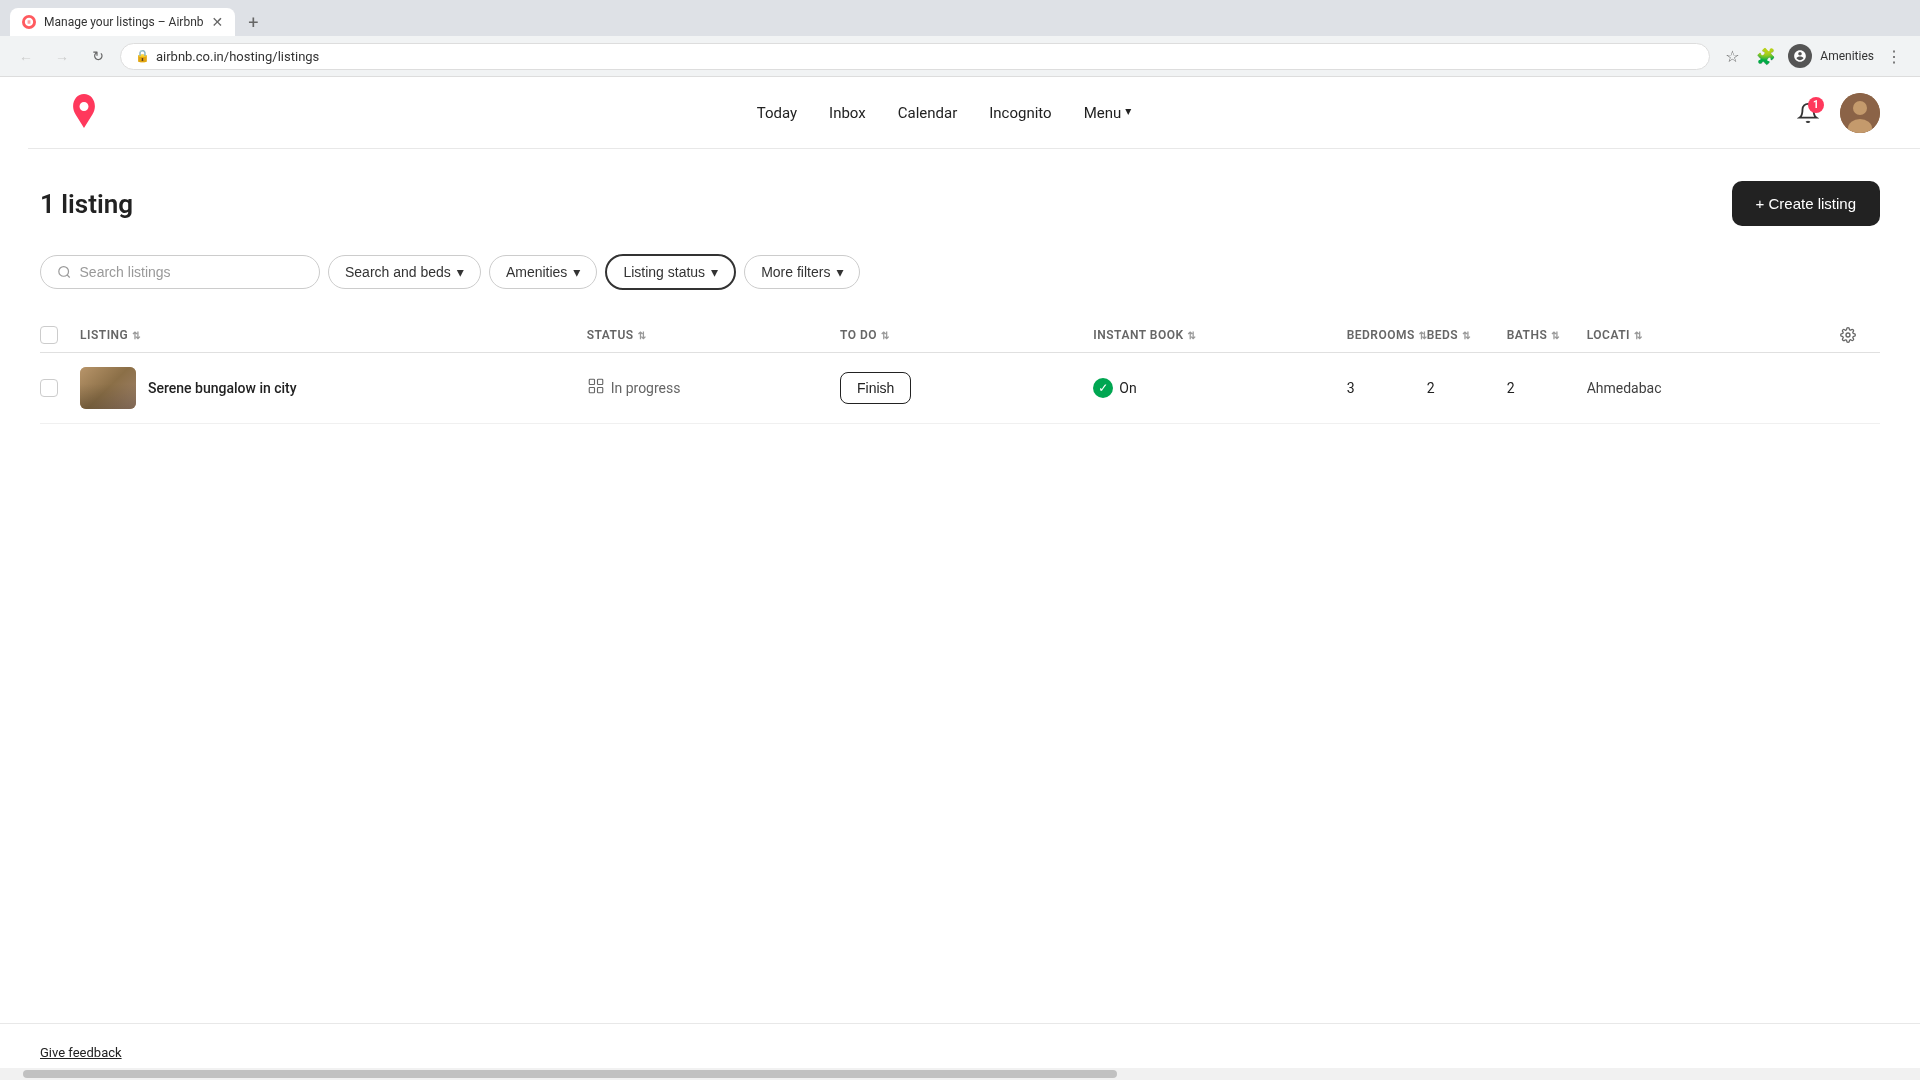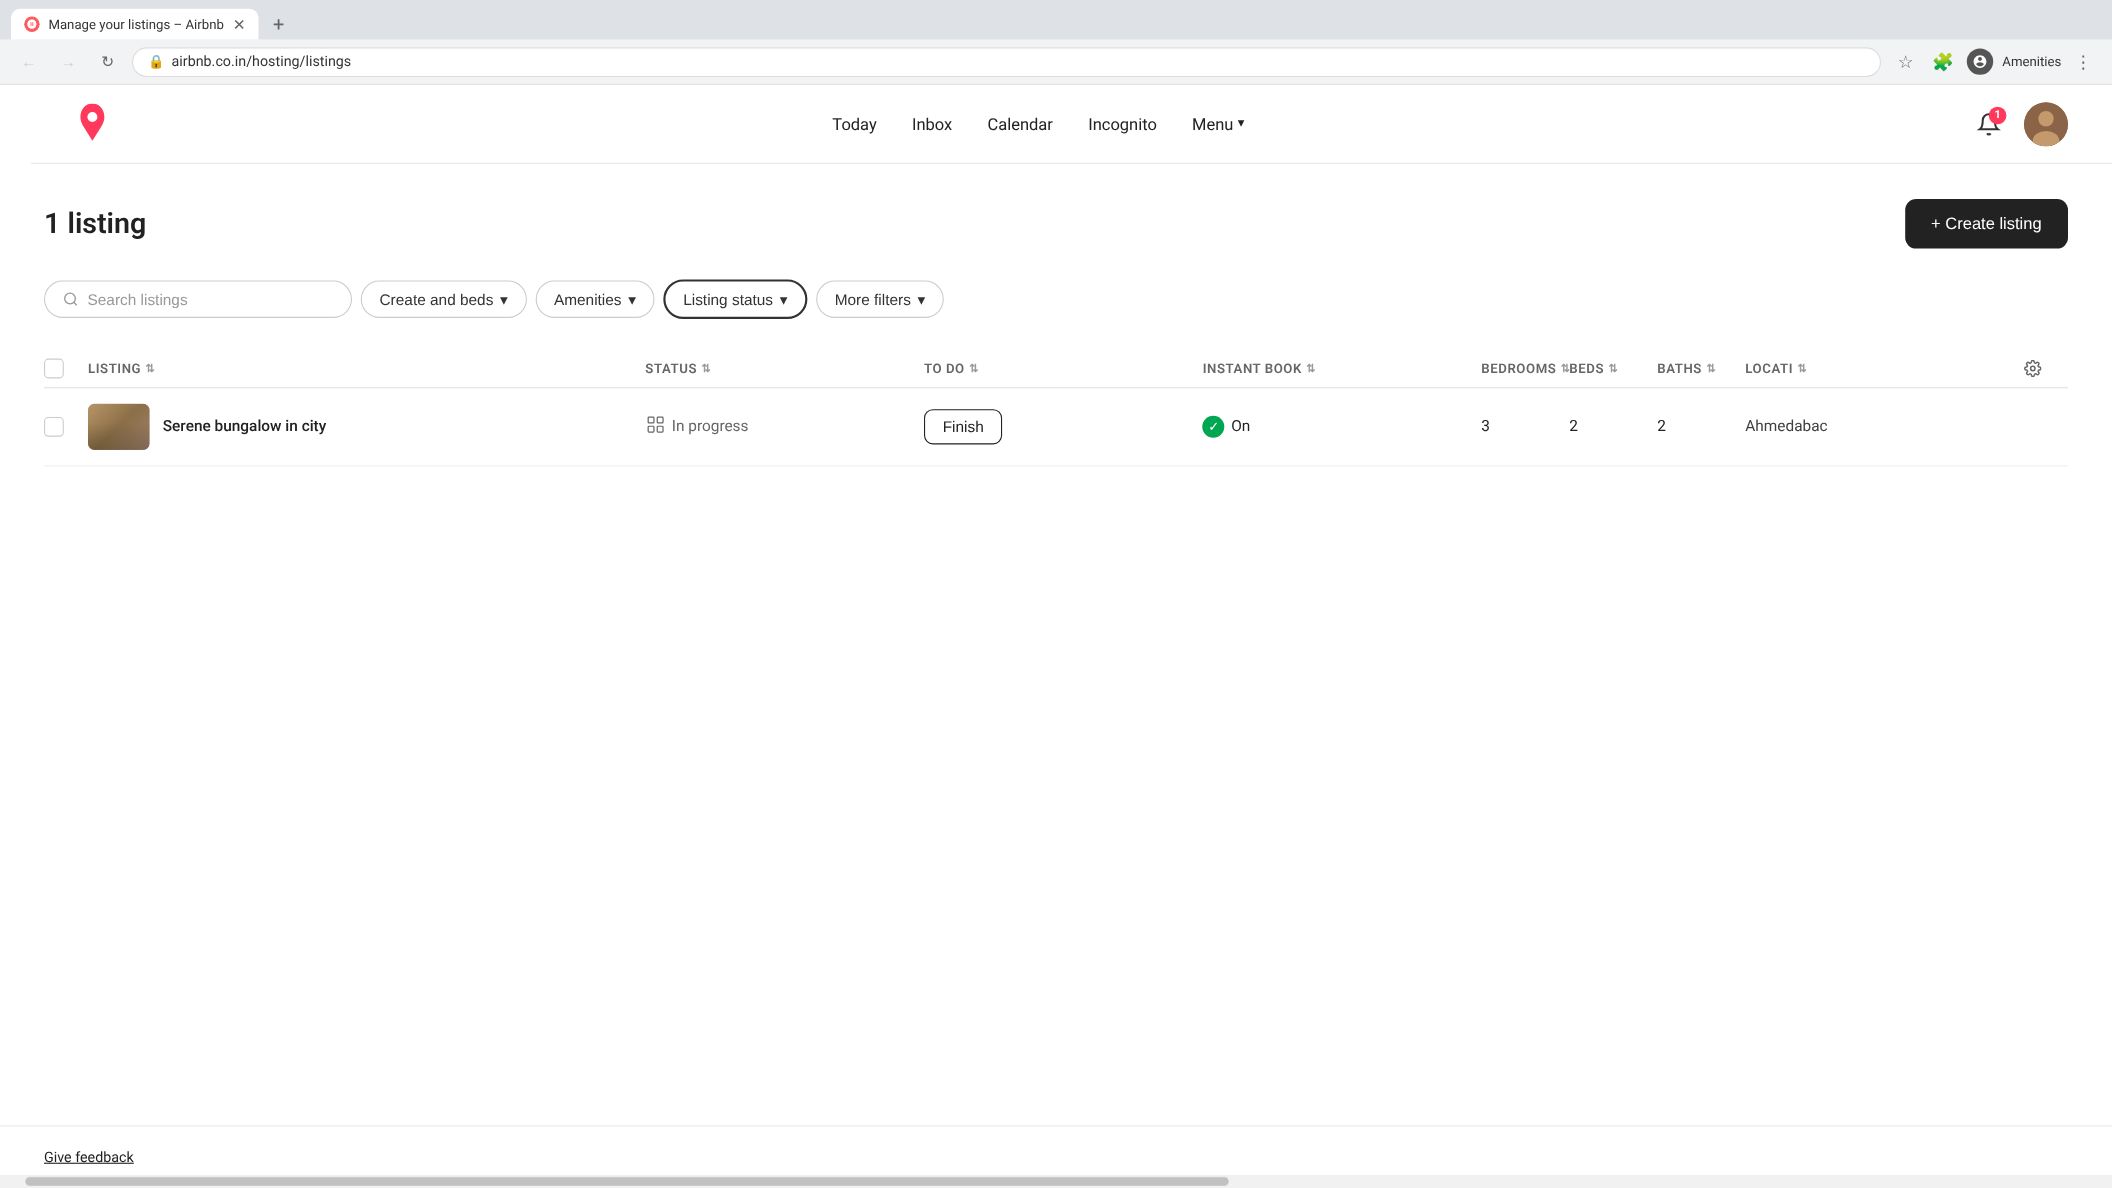--- a/index.html
+++ b/index.html
@@ -167,21 +167,21 @@
 
   <div class="filters-row">
     <div class="search-box">
       <svg width="16" height="16" viewBox="0 0 24 24" fill="none" stroke="#999" stroke-width="2">
         <circle cx="11" cy="11" r="8"></circle>
         <line x1="21" y1="21" x2="16.65" y2="16.65"></line>
       </svg>
       <input type="text" placeholder="Search listings" style="">
     </div>
     <button class="filter-btn">
-      <span>Create and beds</span>
+      <span>Search and beds</span>
       <span>▾</span>
     </button>
     <button class="filter-btn">
       <span>Amenities</span>
       <span>▾</span>
     </button>
     <button class="filter-btn active">
       <span>Listing status</span>
       <span>▾</span>
     </button>

